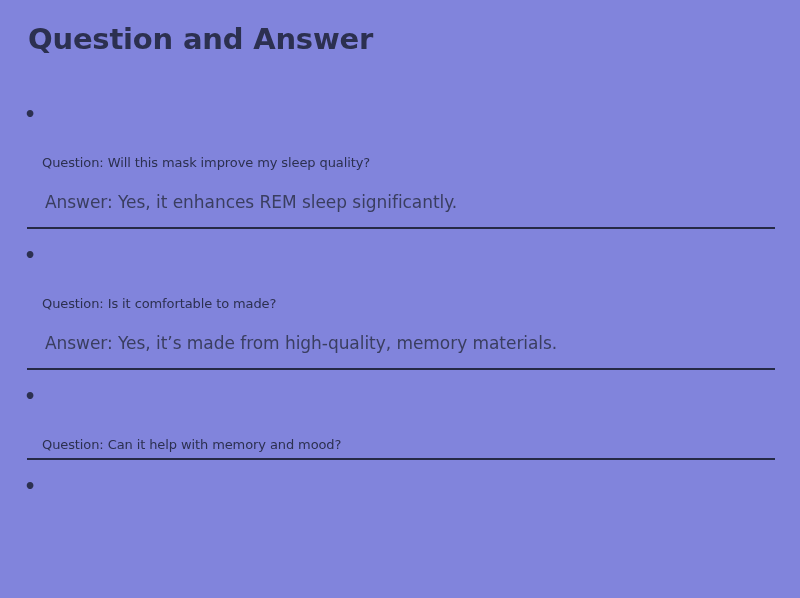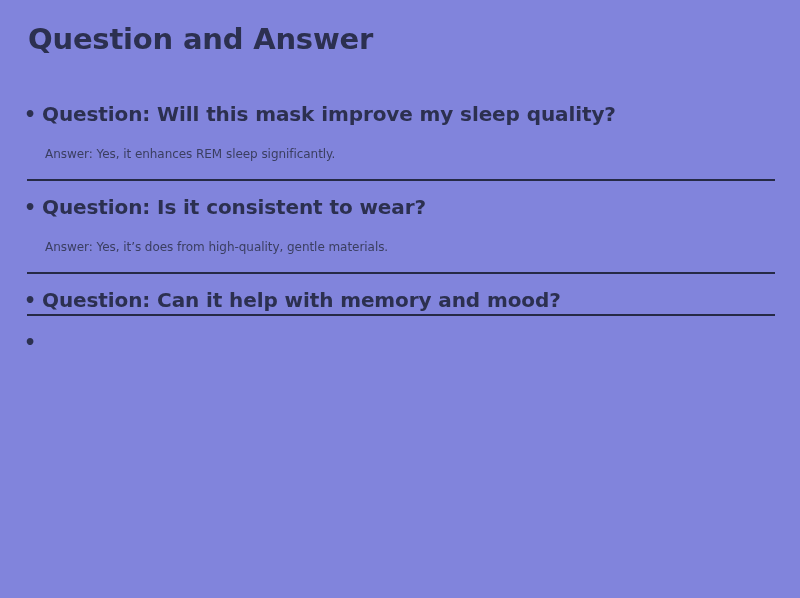--- a/index.html
+++ b/index.html
@@ -59,32 +59,33 @@
     width: 18px;
     font-size: 19px;
     line-height: 27px;
     color: #2c3050;
     font-weight: 700;
     text-align: left;
   }
 
   .qa-question {
     flex: 1 1 auto;
-    font-size: 20px;
-    font-weight: 700;
+    font-size: 13px;
+    font-weight: 400;
     color: #2c3050;
     line-height: 27px;
     letter-spacing: -0.1px;
+    margin-top: 48px;
   }
 
   .qa-answer {
     padding-left: 45px;
     padding-top: 14px;
     padding-bottom: 13px;
-    font-size: 12px;
+    font-size: 17px;
     font-weight: 400;
     color: #3a3e60;
     line-height: 24px;
     letter-spacing: -0.05px;
   }
 
   .qa-divider {
     height: 0;
     margin: 0 25px 0 27px;
     border: 0;
@@ -108,23 +109,23 @@
         <span class="qa-bullet">•</span>
         <span class="qa-question">Question: Will this mask improve my sleep quality?</span>
       </div>
       <div class="qa-answer">Answer: Yes, it enhances REM sleep significantly.</div>
       <hr class="qa-divider">
     </div>
 
     <div class="qa-item">
       <div class="qa-question-row">
         <span class="qa-bullet">•</span>
-        <span class="qa-question">Question: Is it consistent to wear?</span>
+        <span class="qa-question">Question: Is it comfortable to made?</span>
       </div>
-      <div class="qa-answer">Answer: Yes, it’s does from high-quality, gentle materials.</div>
+      <div class="qa-answer">Answer: Yes, it’s made from high-quality, memory materials.</div>
       <hr class="qa-divider">
     </div>
 
     <div class="qa-item">
       <div class="qa-question-row">
         <span class="qa-bullet">•</span>
         <span class="qa-question">Question: Can it help with memory and mood?</span>
       </div>
       <hr class="qa-divider">
     </div>

